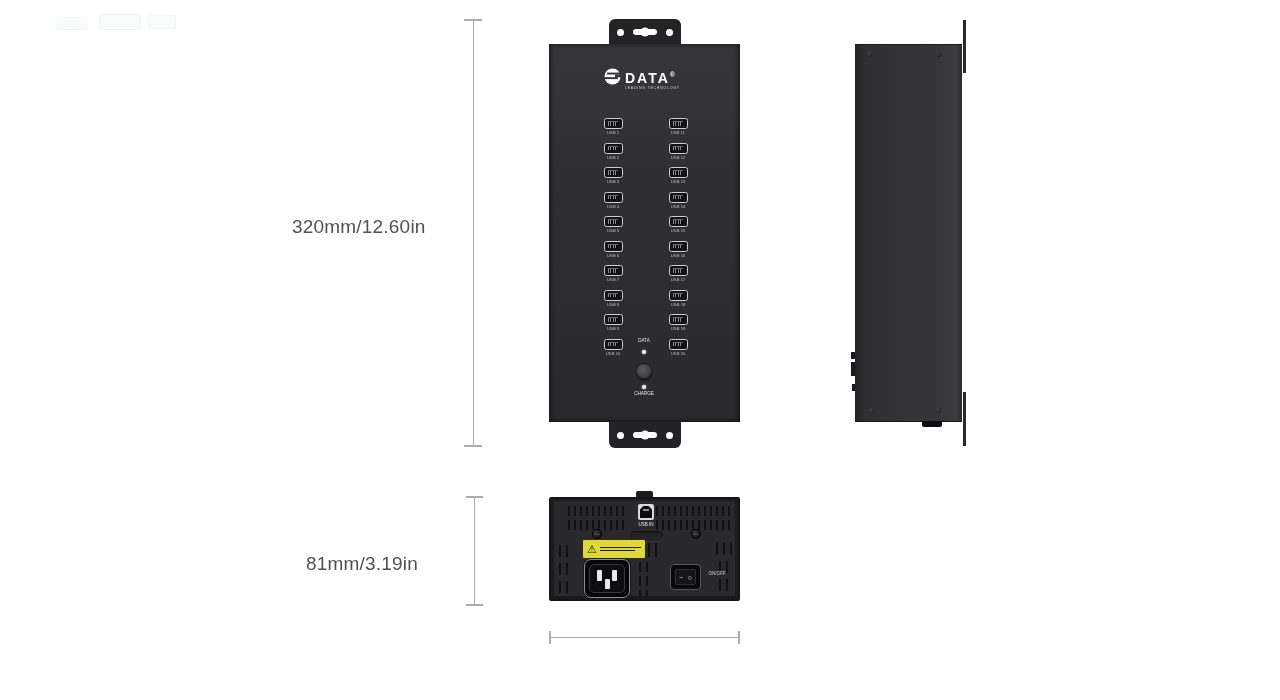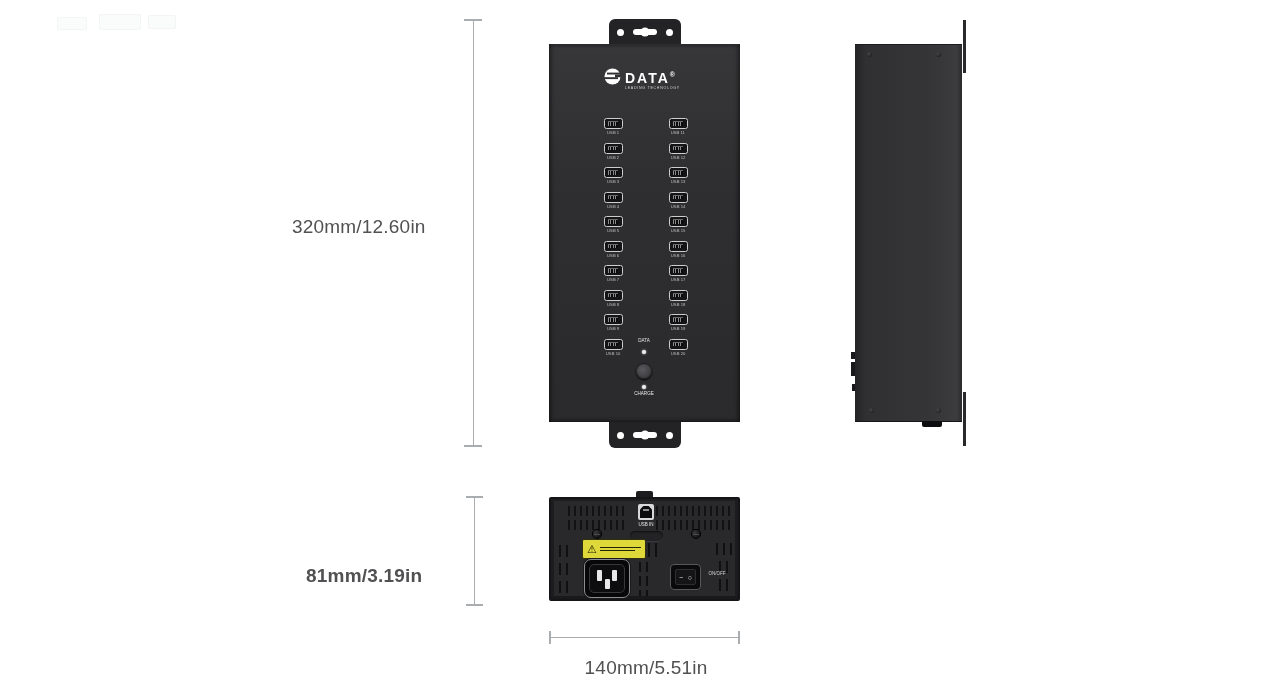--- a/index.html
+++ b/index.html
@@ -127,26 +127,25 @@
   <div class="wm" style="left:148px;top:15px;width:26px;height:12px;"></div>
 
   <div class="dim-line-v" style="left:473px;top:20px;height:427px;"></div>
   <div class="dim-cap-h" style="left:464px;top:19px;width:18px;"></div>
   <div class="dim-cap-h" style="left:464px;top:445px;width:18px;"></div>
   <div class="dim-label" style="left:292px;top:216px;">320mm/12.60in</div>
 
   <div class="dim-line-v" style="left:474px;top:497px;height:108px;"></div>
   <div class="dim-cap-h" style="left:466px;top:496px;width:17px;"></div>
   <div class="dim-cap-h" style="left:466px;top:604px;width:17px;"></div>
-  <div class="dim-label" style="left:306px;top:565px;font-weight:bold;">81mm/3.19in</div>
+  <div class="dim-label" style="left:306px;top:553px;">81mm/3.19in</div>
 
   <div class="dim-line-h" style="left:550px;top:637px;width:190px;"></div>
   <div class="dim-cap-v" style="left:549px;top:631px;height:13px;"></div>
   <div class="dim-cap-v" style="left:738px;top:631px;height:13px;"></div>
-  <div class="dim-label" style="left:558px;top:657px;width:176px;text-align:center;">140mm/5.51in</div>
 
   <div id="front-bracket-top">
     <div class="bracket-hole"></div>
     <div class="bracket-slot"></div>
     <div class="bracket-hole"></div>
   </div>
 
   <div id="front-body">
     <div id="orico-logo">
       <svg width="17" height="17" viewBox="0 0 17 17">

